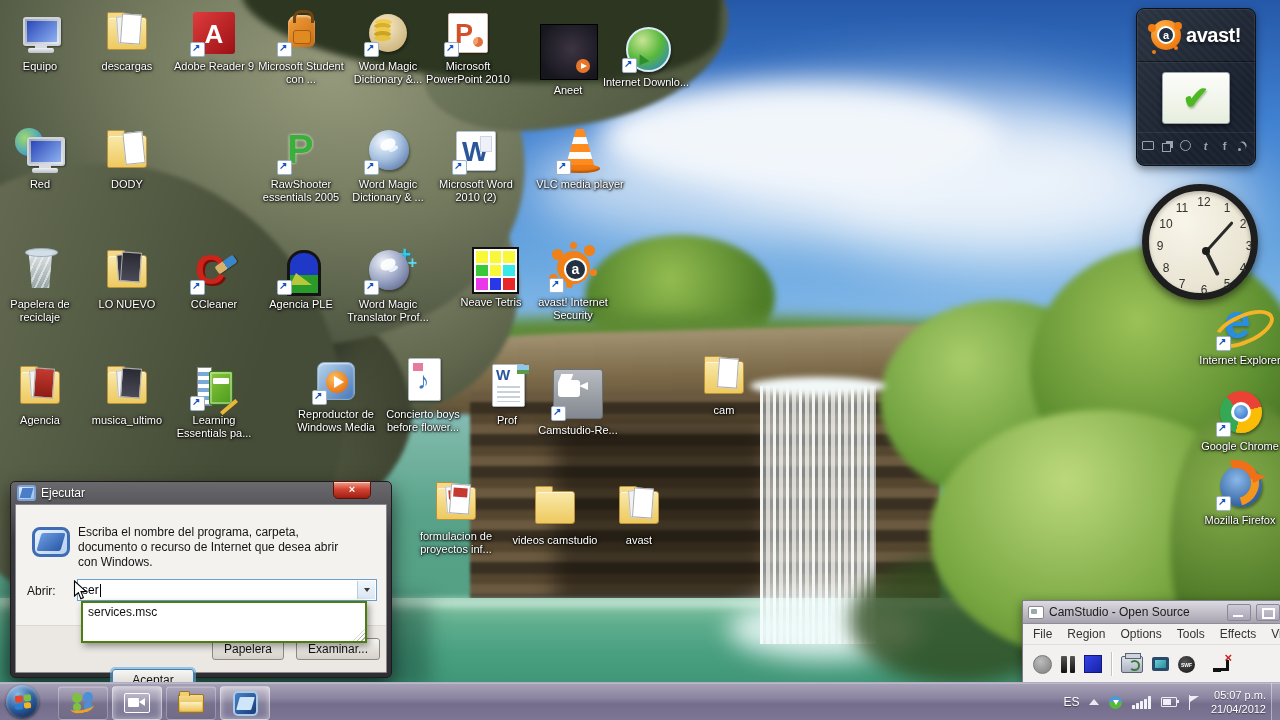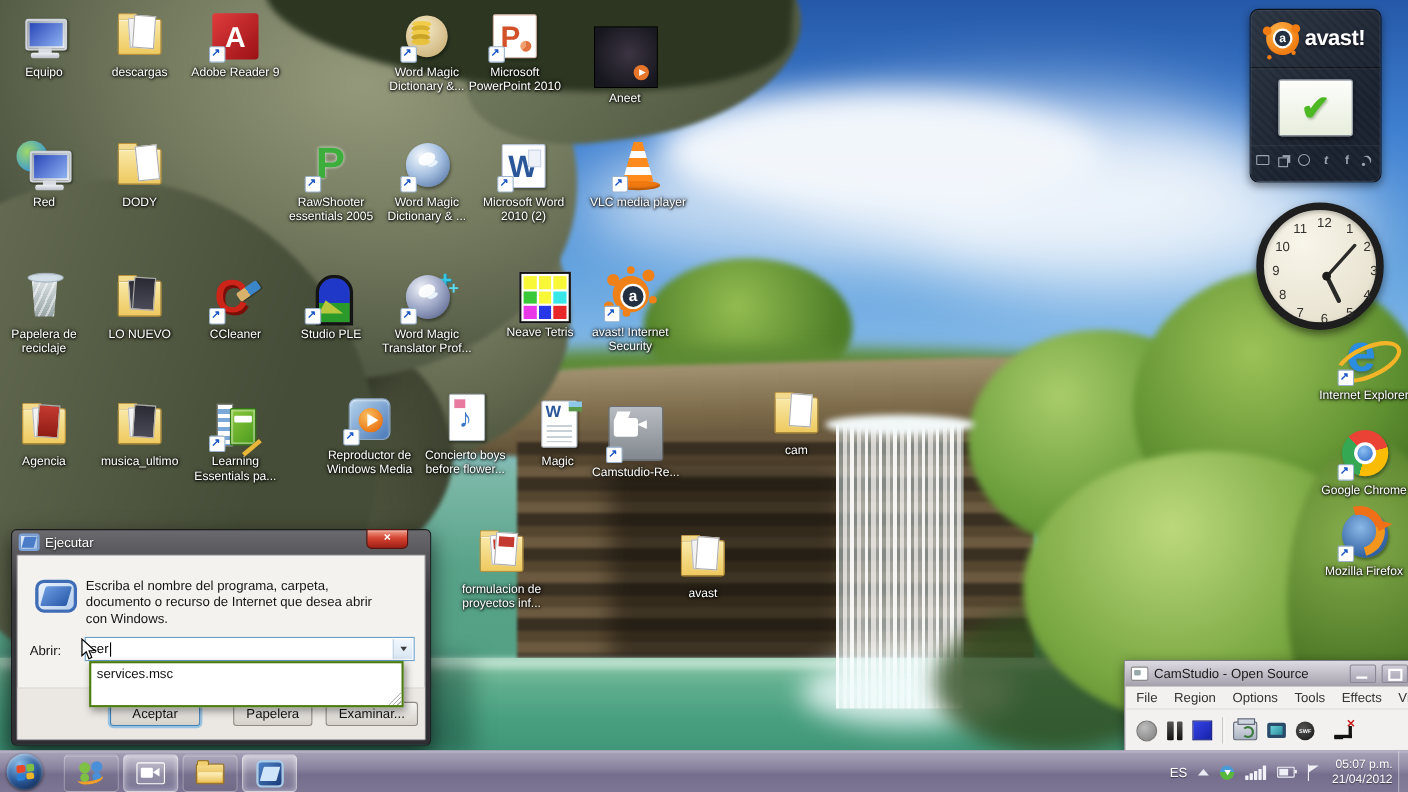--- a/index.html
+++ b/index.html
@@ -211,21 +211,21 @@
   .run-dd{position:absolute;right:1px;top:1px;bottom:1px;width:17px;background:linear-gradient(180deg,#f2f7fc,#d8e6f2);border-left:1px solid #b8cfe2;display:flex;align-items:center;justify-content:center;cursor:pointer;}
   .run-dd::after{content:"";border-top:4px solid #3a3a3a;border-left:3.5px solid transparent;border-right:3.5px solid transparent;}
   .run-list{position:absolute;left:65px;top:96px;width:282px;height:38px;background:#fff;border:2px solid #4d7c0f;
     box-shadow:2px 3px 7px rgba(0,0,0,.4);z-index:5;}
   .run-item{font-size:12px;color:#111;padding:2px 5px;cursor:pointer;}
   .grip{position:absolute;right:0;bottom:0;width:12px;height:12px;clip-path:polygon(100% 0,100% 100%,0 100%);
     background:repeating-linear-gradient(135deg,#fff 0 2px,#b0b0b0 2px 3px);cursor:nwse-resize;}
   .run-footer{position:absolute;left:0;right:0;bottom:0;height:46px;background:#ebe8e3;border-top:1px solid #dcd8d2;}
   .rb{position:absolute;top:12px;height:22px;font-family:"Liberation Sans",sans-serif;font-size:12px;color:#111;
     background:linear-gradient(180deg,#f7f6f4,#e4e1dc 55%,#d5d1ca);border:1px solid #8e8a83;border-radius:3px;cursor:pointer;}
-  .rb-ok{left:84px;width:82px;border-color:#3f82b8;box-shadow:0 0 0 2px rgba(100,170,225,.6);}
+  .rb-ok{left:96px;width:82px;border-color:#3f82b8;box-shadow:0 0 0 2px rgba(100,170,225,.6);margin-top:31px;}
   .rb-ca{left:196px;width:72px;}
   .rb-ex{left:280px;width:84px;}
 
   
   .cursor{position:absolute;left:73px;top:580px;z-index:60;pointer-events:none;}
 
   
   .cs-win{position:absolute;left:1022px;top:600px;width:280px;height:84px;z-index:45;background:#f2f1ef;
     border:1px solid #7e7d85;box-shadow:0 3px 10px rgba(0,0,0,.45);box-sizing:border-box;}
   .cs-tbar{height:22px;background:linear-gradient(180deg,#dcdae2,#b3afba 80%,#a5a1ad);display:flex;align-items:center;gap:5px;padding:0 5px;border-bottom:1px solid #8e8c96;}
@@ -353,20 +353,27 @@
       </div>
     <div class="lbl">descargas</div>
   </div>
   <div class="di" style="left:168px;top:8px">
     <div class="g">
         <span class="adobe"></span>
         <span class="sc"></span>
       </div>
     <div class="lbl">Adobe Reader 9</div>
   </div>
+  <div class="di" style="left:255px;top:8px">
+    <div class="g">
+        <span class="bp"></span>
+        <span class="sc"></span>
+      </div>
+    <div class="lbl">Microsoft Student con ...</div>
+  </div>
   <div class="di" style="left:342px;top:8px">
     <div class="g">
         <span class="coins"></span>
         <span class="coin"></span>
         <span class="sc"></span>
       </div>
     <div class="lbl">Word Magic Dictionary &amp;...</div>
   </div>
   <div class="di" style="left:422px;top:8px">
     <div class="g">
@@ -374,20 +381,27 @@
         <span class="sc"></span>
       </div>
     <div class="lbl">Microsoft PowerPoint 2010</div>
   </div>
   <div class="di" style="left:522px;top:26px">
     <div class="g">
         <span class="vidthumb"></span>
         <span class="play"></span>
       </div>
     <div class="lbl" style="margin-top:8px">Aneet</div>
+  </div>
+  <div class="di" style="left:600px;top:24px">
+    <div class="g">
+        <span class="idm"></span>
+        <span class="sc"></span>
+      </div>
+    <div class="lbl">Internet Downlo...</div>
   </div>
 
   <div class="di" style="left:-6px;top:126px">
     <div class="g">
         <span class="glb"></span>
         <span class="mon" style="left:12px;top:11px">
           <span class="scr"></span>
         </span>
         <span class="std" style="left:24px;top:38px"></span>
         <span class="bse" style="left:17px;top:42px"></span>
@@ -451,21 +465,21 @@
         <span class="brush"></span>
         <span class="sc"></span>
       </div>
     <div class="lbl">CCleaner</div>
   </div>
   <div class="di" style="left:255px;top:246px">
     <div class="g">
         <span class="ven"></span>
         <span class="sc"></span>
       </div>
-    <div class="lbl">Studio PLE</div>
+    <div class="lbl">Agencia PLE</div>
   </div>
   <div class="di" style="left:342px;top:246px">
     <div class="g plus2">
         <span class="sph2" style="background:radial-gradient(circle at 35% 30%,#eef1f8,#9aa4c4 50%,#5a648c 90%)"></span>
         <span class="sc"></span>
       </div>
     <div class="lbl">Word Magic Translator Prof...</div>
   </div>
   <div class="di" style="left:445px;top:244px">
     <div class="g">
@@ -531,21 +545,21 @@
     <div class="g">
         <span class="doc doc-note"></span>
       </div>
     <div class="lbl">Concierto boys before flower...</div>
   </div>
   <div class="di" style="left:461px;top:362px">
     <div class="g">
         <span class="doc doc-w"></span>
         <span class="doc-pic"></span>
       </div>
-    <div class="lbl">Magic</div>
+    <div class="lbl">Prof</div>
   </div>
   <div class="di" style="left:532px;top:366px">
     <div class="g" style="width:56px;height:56px">
         <span class="csr"></span>
         <span class="csr-top"></span>
         <span class="csr-body"></span>
         <span class="csr-lens"></span>
         <span class="sc"></span>
       </div>
     <div class="lbl">Camstudio-Re...</div>
@@ -560,20 +574,26 @@
   </div>
 
   <div class="di" style="left:410px;top:478px">
     <div class="g">
         <span class="fold">
           <span class="pg2 pg-pdf"></span>
           <span class="pg pg-pdf"></span>
         </span>
       </div>
     <div class="lbl">formulacion de proyectos inf...</div>
+  </div>
+  <div class="di" style="left:509px;top:482px">
+    <div class="g">
+        <span class="fold"></span>
+      </div>
+    <div class="lbl">videos camstudio</div>
   </div>
   <div class="di" style="left:593px;top:482px">
     <div class="g">
         <span class="fold">
           <span class="pg2"></span>
           <span class="pg"></span>
         </span>
       </div>
     <div class="lbl">avast</div>
   </div>

